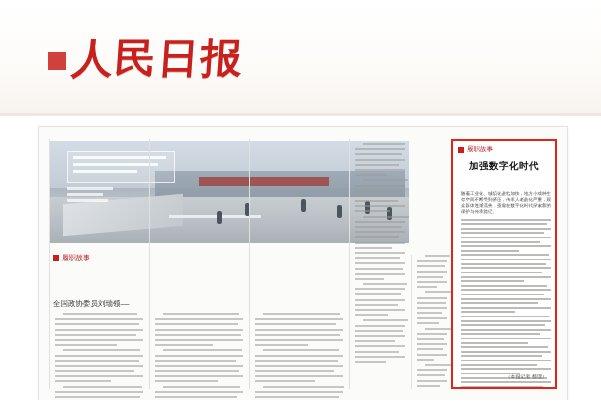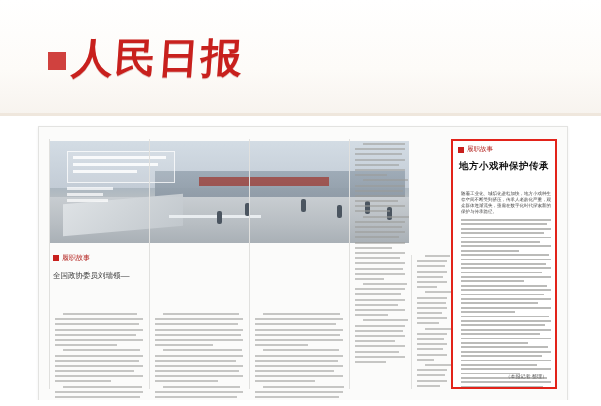--- a/index.html
+++ b/index.html
@@ -180,20 +180,21 @@
     background: #c8201d;
     display: inline-block;
   }
 
   .kicker {
     position: absolute;
     font-size: 7.5px;
     color: #333;
     font-family: Liberation Mono, monospace;
     white-space: nowrap;
+    margin-top: 28px;
   }
 
   .headline-main {
     position: absolute;
     font-family: "DejaVu Serif", serif;
     font-weight: 700;
     font-size: 15px;
     color: #1a1a1a;
     letter-spacing: 1px;
     white-space: nowrap;
@@ -474,21 +475,21 @@
         <div class="ln" style="width:78%"></div>
     </div>
 
     <div class="redbox">
       <div class="redbox-tag">
         <span class="sq"></span>
         <span>履职故事</span>
       </div>
 
       <div class="redbox-head">
-        <div>地方小戏种保护传承</div>
+        <div>加强数字化时代</div>
       </div>
 
       <div class="redbox-sub">随着工业化、城镇化进程加快，地方小戏种生存空间不断受到挤压，传承人老龄化严重，观众群体逐渐流失，亟需在数字化时代探索新的保护与传承路径。</div>
 
       <div class="redbox-body">
         <div class="ln" style="width:100%"></div>
           <div class="ln" style="width:96%"></div>
         <div class="ln" style="width:100%"></div>
           <div class="ln" style="width:92%"></div>
         <div class="ln" style="width:100%"></div>

